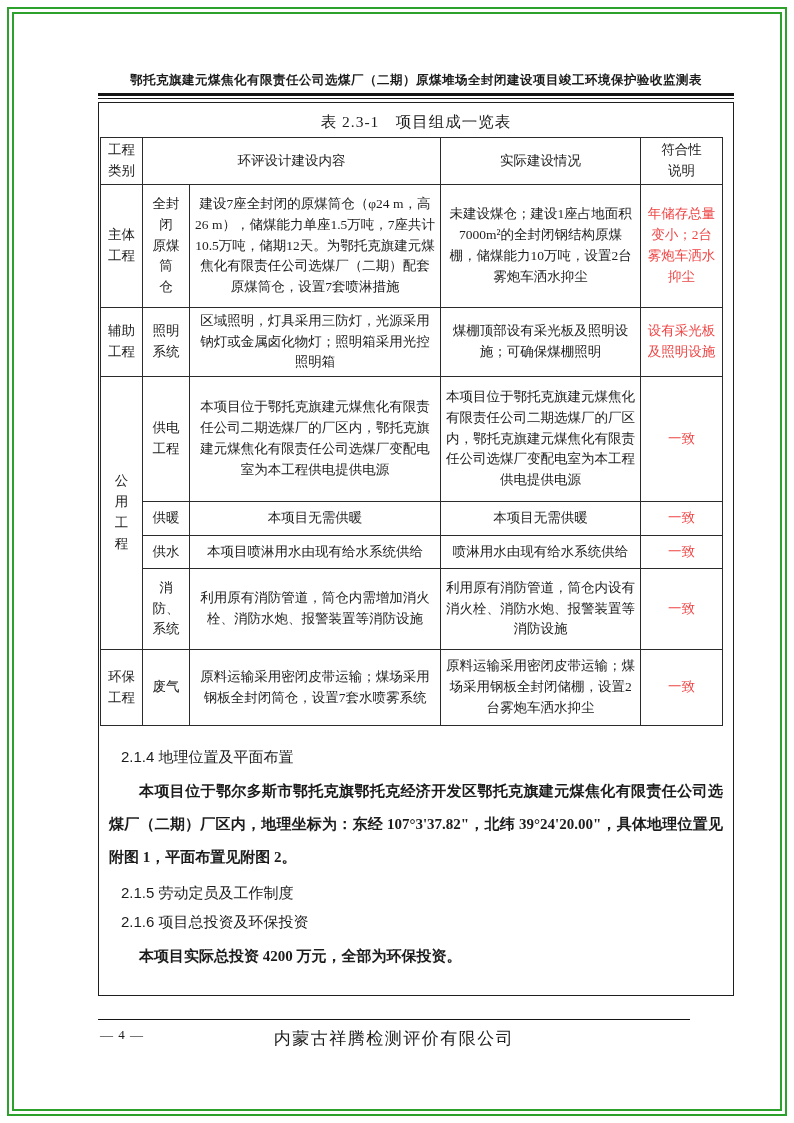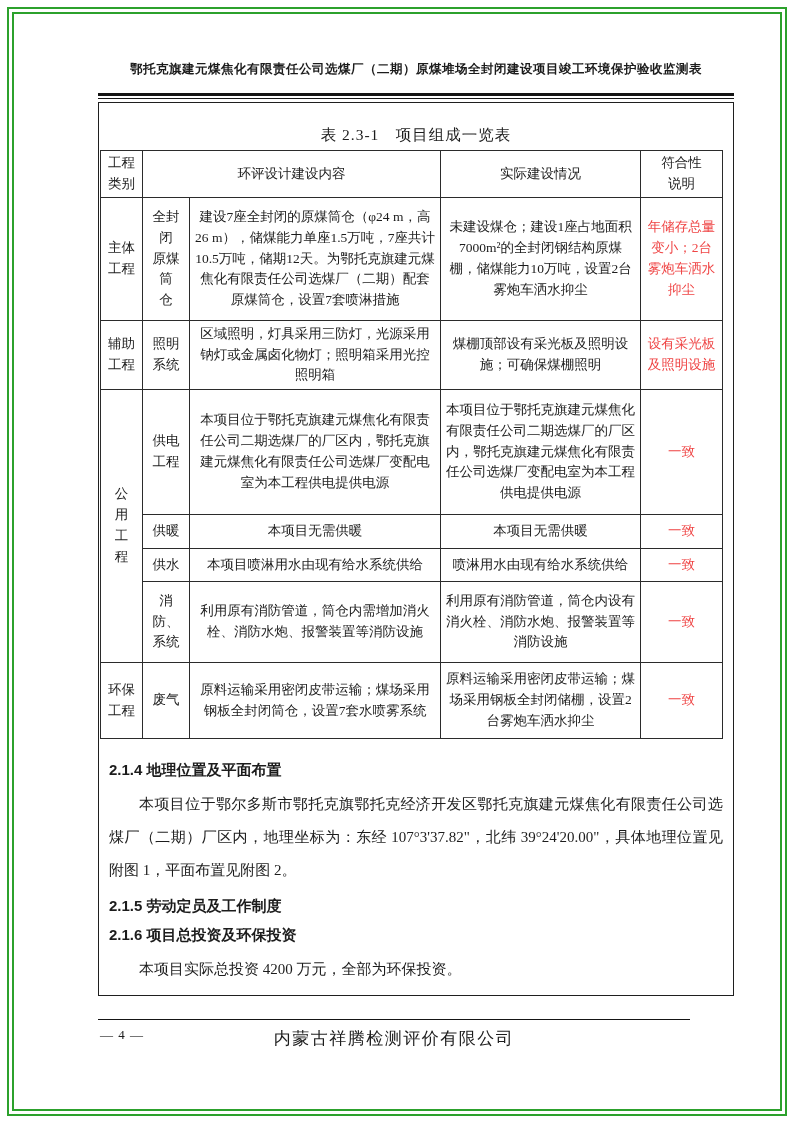--- a/index.html
+++ b/index.html
@@ -11,32 +11,32 @@
     color:#1c1c1c;
     overflow:hidden;
   }
   .green-frame{
     position:absolute;
     left:7px;top:7px;right:7px;bottom:7px;
     border:7px double #2ca12c;
     pointer-events:none;
   }
   .doc-title{
-    position:absolute;left:98px;top:61px;width:636px;
+    position:absolute;left:98px;top:72px;width:636px;
     text-align:center;font-size:12.5px;font-weight:bold;
     letter-spacing:0.5px;white-space:nowrap;
   }
   .title-rule{
     position:absolute;left:98px;top:93px;width:636px;height:2px;
     border-top:3px solid #151515;border-bottom:1.5px solid #151515;
   }
   .content-box{
     position:absolute;left:98px;top:102px;width:636px;height:894px;
     border:1.5px solid #1f1f1f;box-sizing:border-box;
-    padding-top:18px;
+    padding-top:5px;
   }
   .table-caption{
     text-align:center;font-size:15.5px;letter-spacing:1px;
     height:28px;line-height:28px;margin-bottom:1px;
   }
   table.proj{
     border-collapse:collapse;table-layout:fixed;
     width:622px;margin-left:1px;
   }
   table.proj th,table.proj td{
@@ -52,26 +52,26 @@
   tr.r1{height:123px}
   tr.r2{height:69px}
   tr.r3{height:125px}
   tr.r4{height:34px}
   tr.r5{height:33px}
   tr.r6{height:81px}
   tr.r7{height:76px}
   td.compliance{color:#ef4444;}
   .sections{padding:12px 10px 0 10px;}
   .sec-heading{
-    font-size:15px;font-weight:bold;margin:10px 0 8px 0;
+    font-size:15px;font-weight:normal;margin:10px 0 8px 12px;
     font-family:"Liberation Sans","DejaVu Sans",sans-serif;
   }
   .sec-body{
     font-size:15px;line-height:2.2;margin:0 0 6px 0;
-    text-indent:2em;text-align:justify;
+    text-indent:2em;text-align:justify;font-weight:bold;
   }
   .footer{position:absolute;left:98px;top:1019px;width:592px;}
   .footer-rule{border-top:1.5px solid #151515;height:0;margin-bottom:7px;}
   .footer-row{position:relative;height:20px;}
   .page-number{
     position:absolute;left:2px;top:0;font-size:13px;letter-spacing:1px;
   }
   .footer-company{
     text-align:center;font-size:17px;letter-spacing:1.5px;
   }

